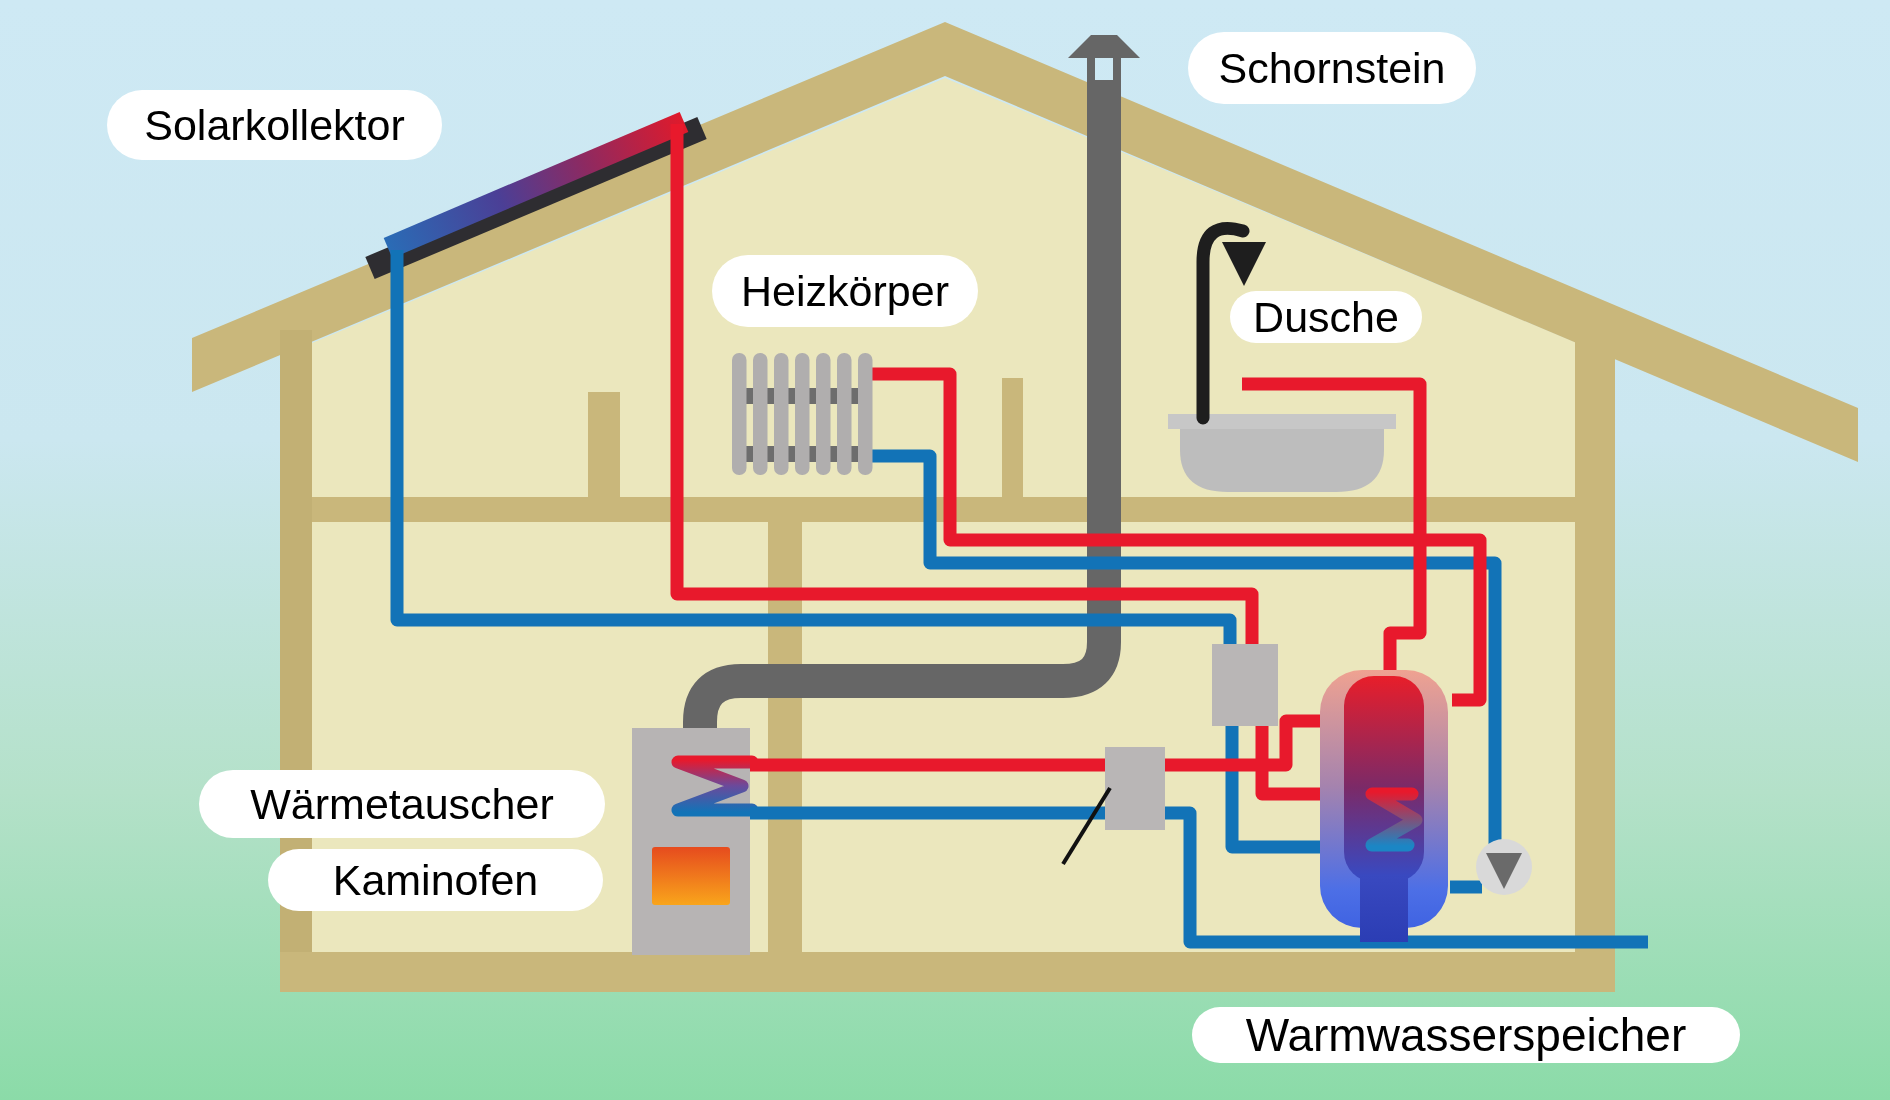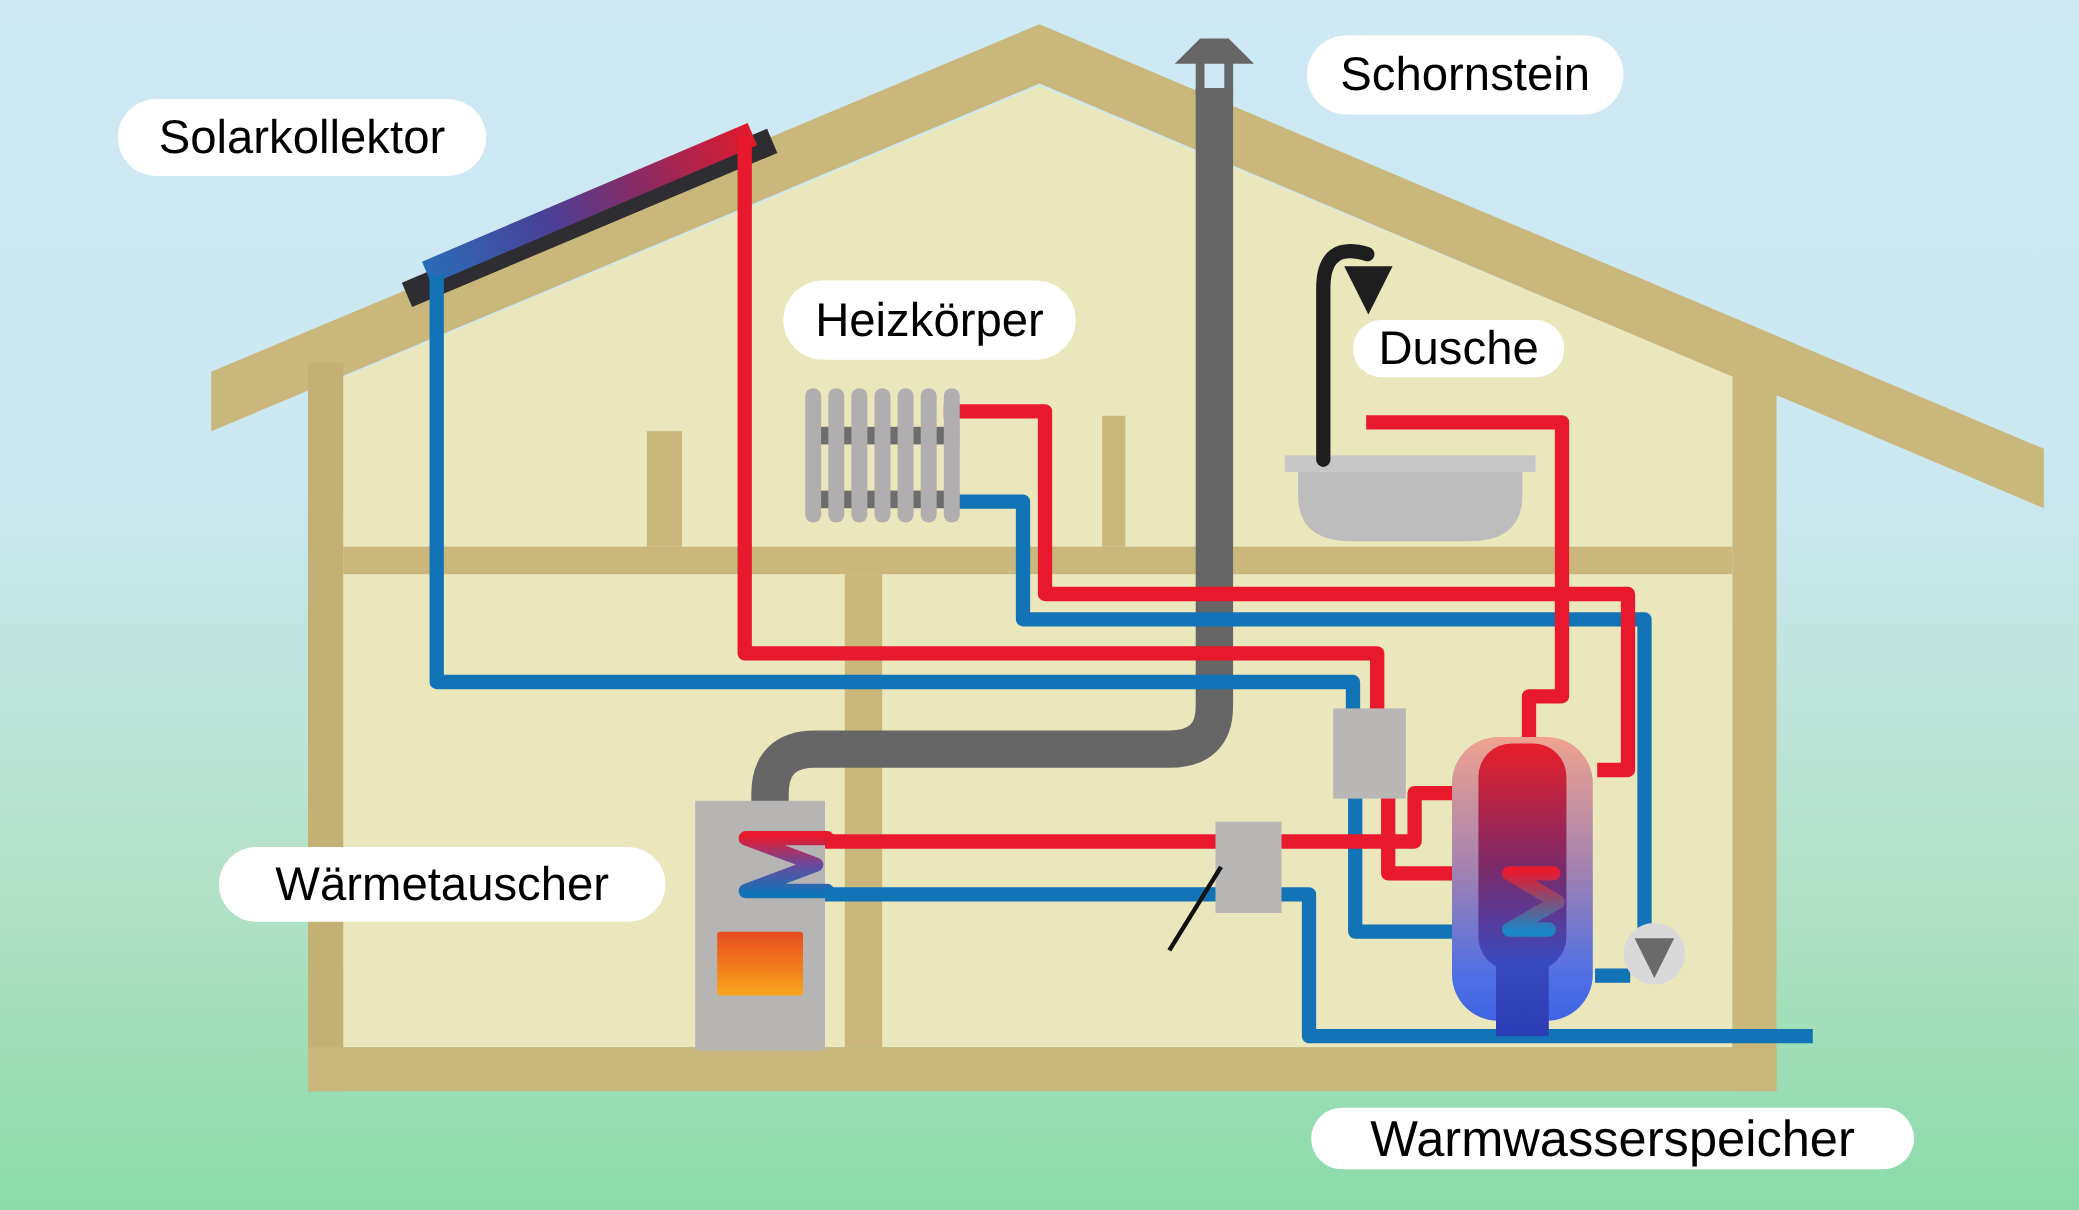--- a/index.html
+++ b/index.html
@@ -152,14 +152,15 @@
       <circle cx="1504" cy="867" r="28" fill="#d9d9d9"></circle>
       <polygon points="1486,853 1522,853 1504,889" fill="#6a6a6a"></polygon>
     </g>
   </svg>
 
   <div class="pill lbl-solarkollektor">Solarkollektor</div>
   <div class="pill lbl-schornstein">Schornstein</div>
   <div class="pill lbl-heizkoerper">Heizkörper</div>
   <div class="pill lbl-dusche">Dusche</div>
   <div class="pill lbl-waermetauscher">Wärmetauscher</div>
+  <div class="pill lbl-kaminofen">Kaminofen</div>
   <div class="pill lbl-warmwasserspeicher">Warmwasserspeicher</div>
 </div>
 
 </body></html>

